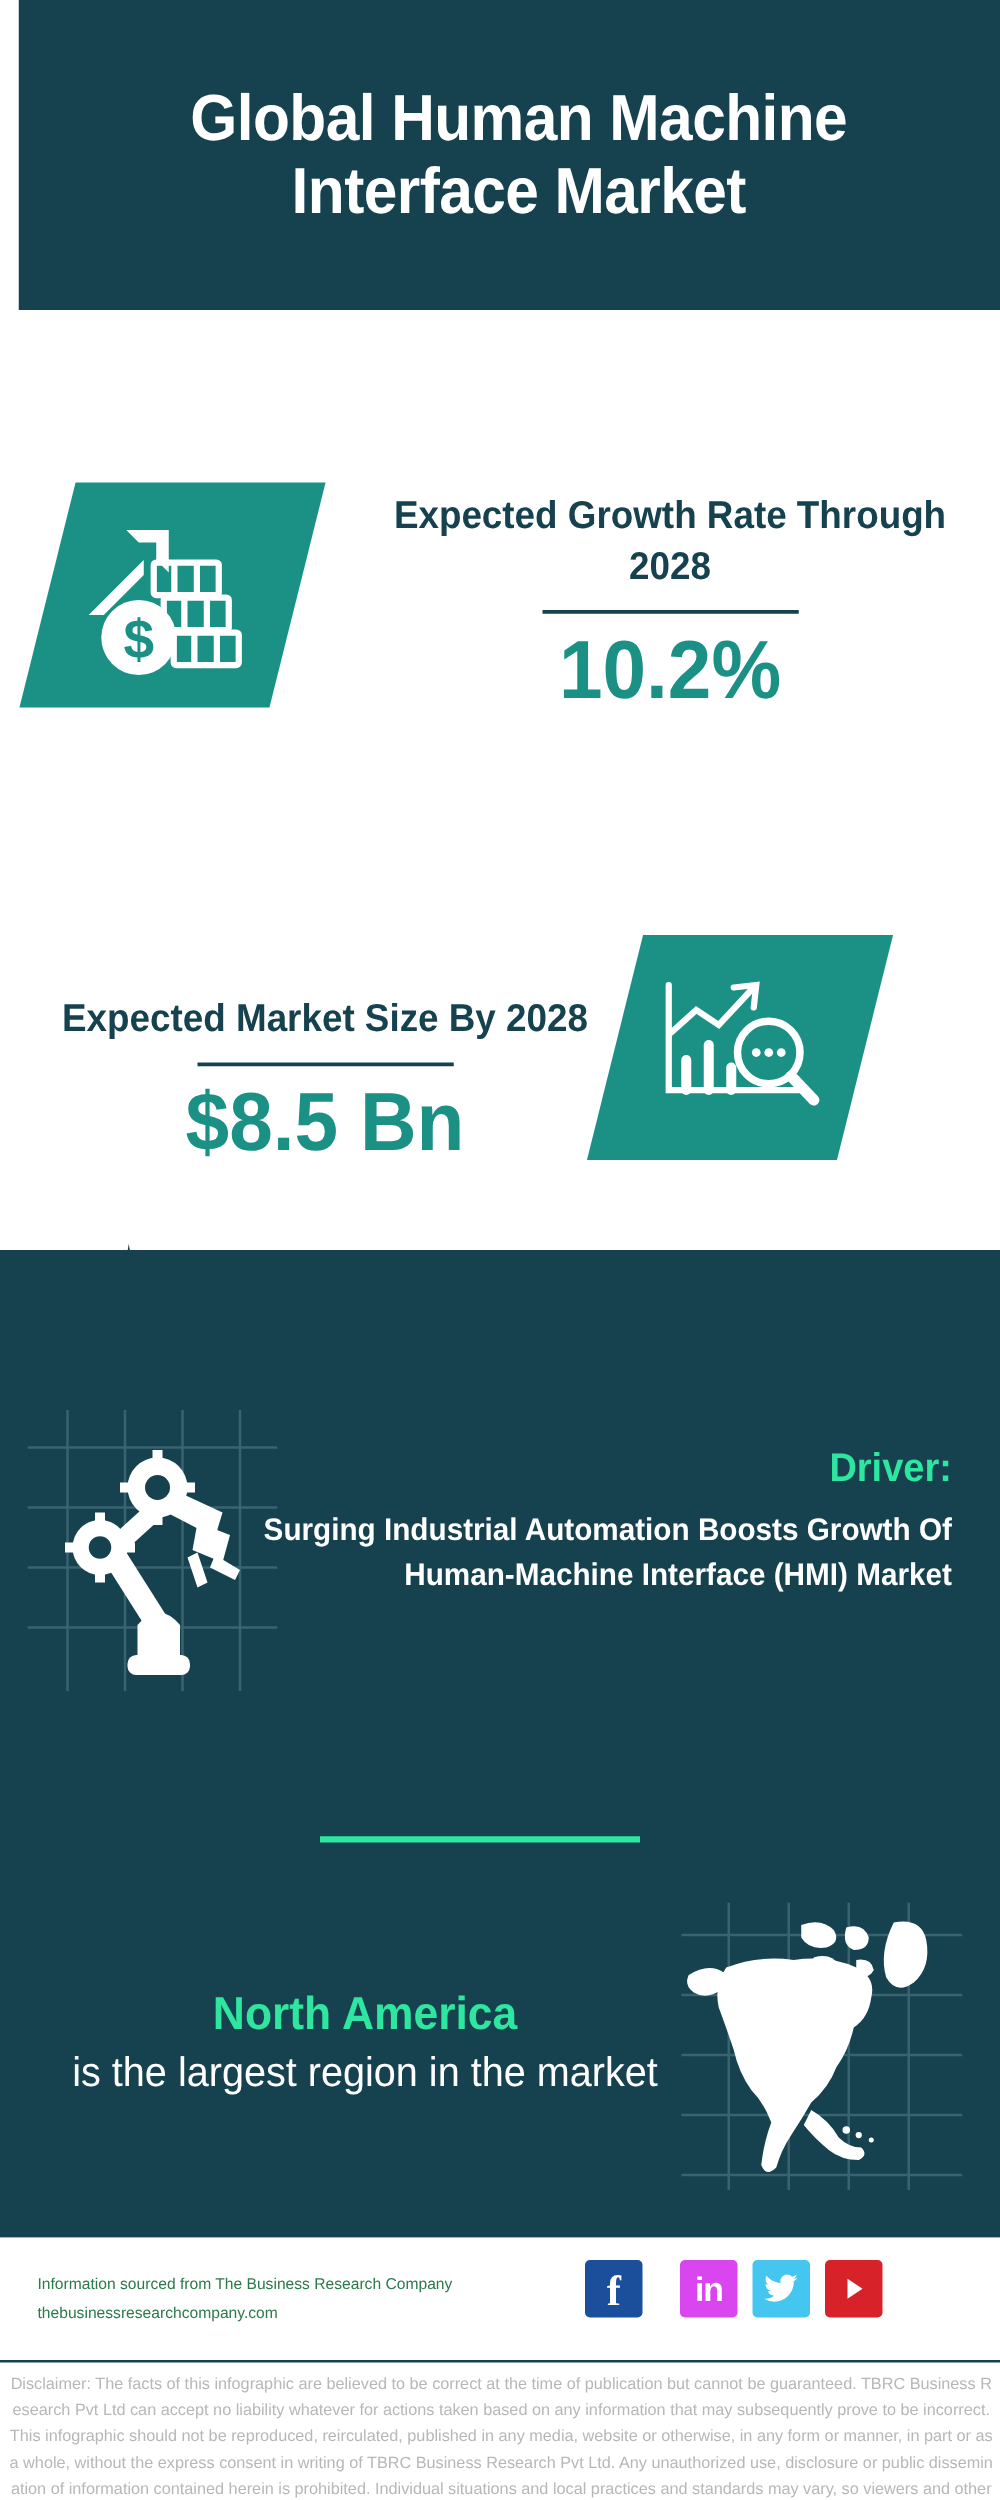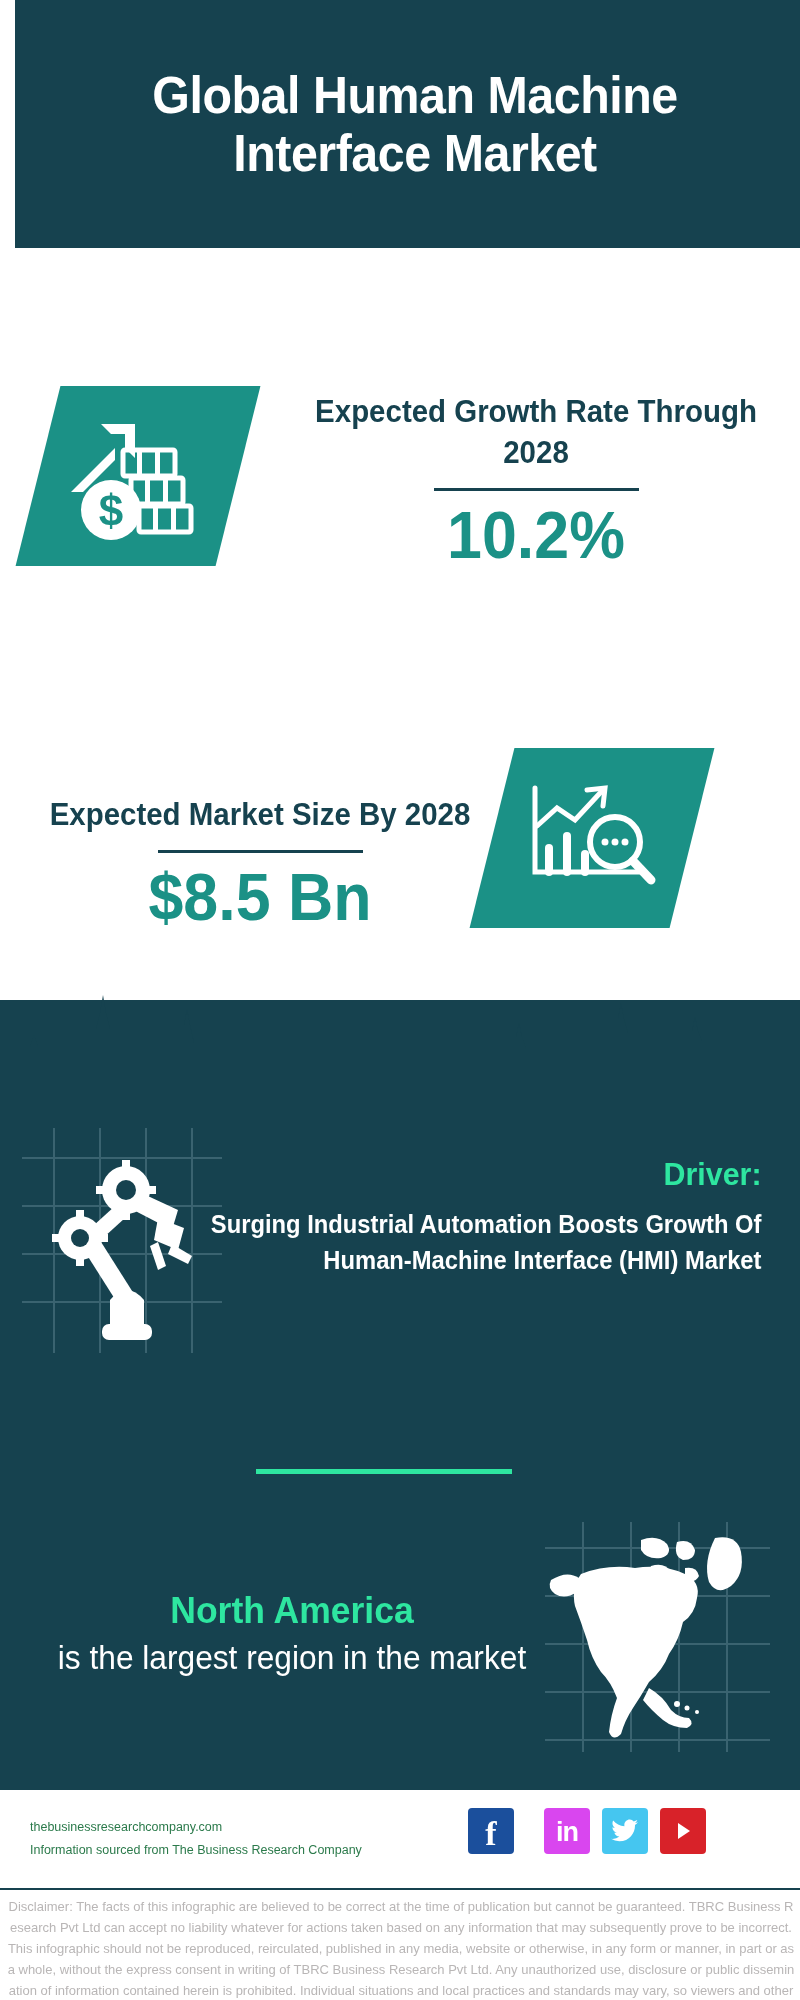--- a/index.html
+++ b/index.html
@@ -329,22 +329,22 @@
       <circle cx="142" cy="186" r="2.5"></circle>
       <circle cx="152" cy="190" r="2"></circle>
     </g>
   </svg>
 </div>
 
 <div class="footer-top-rule"></div>
 <div class="footer"></div>
 
 <div class="source-text">
+  <div>Information sourced from The Business Research Company</div>
   <div>thebusinessresearchcompany.com</div>
-  <div>Information sourced from The Business Research Company</div>
 </div>
 
 <div class="social-row">
   <div class="social soc-fb">
     <span class="fb-glyph">f</span>
   </div>
   <div class="social soc-li">
     <span class="li-glyph">in</span>
   </div>
   <div class="social soc-tw">

